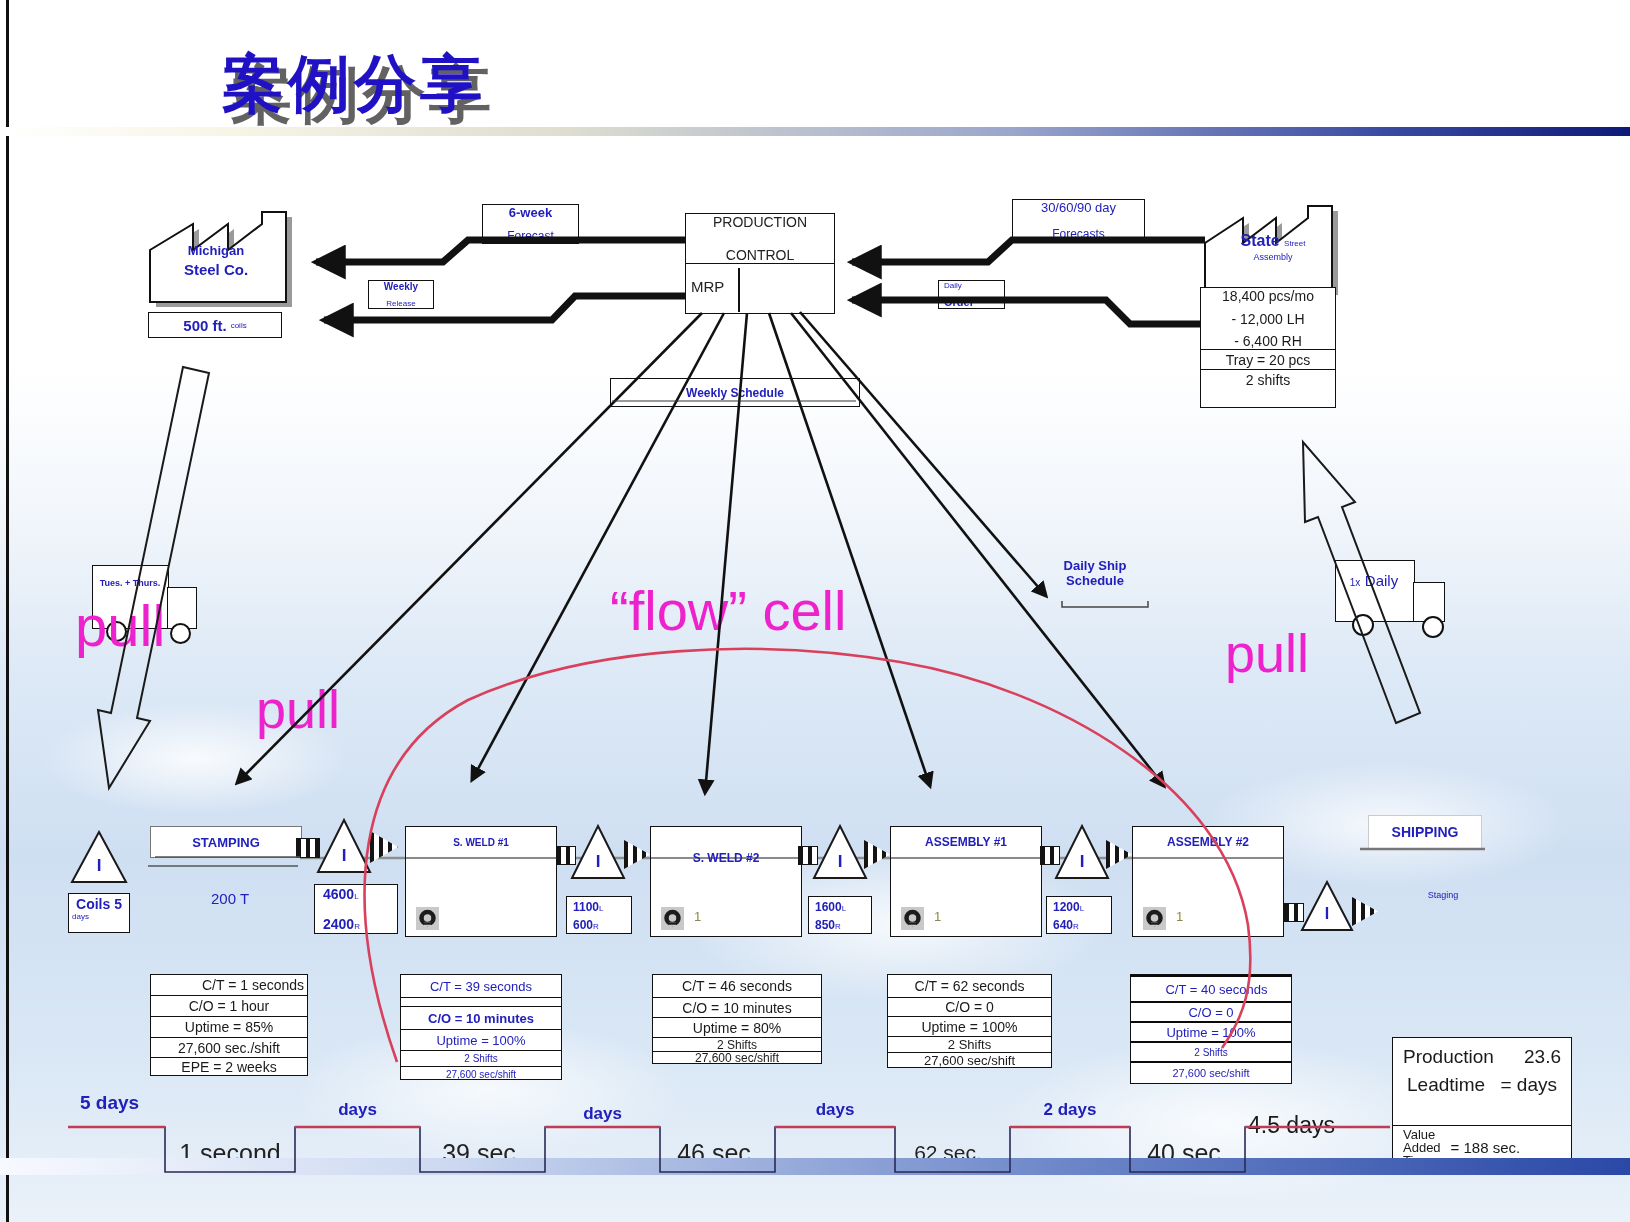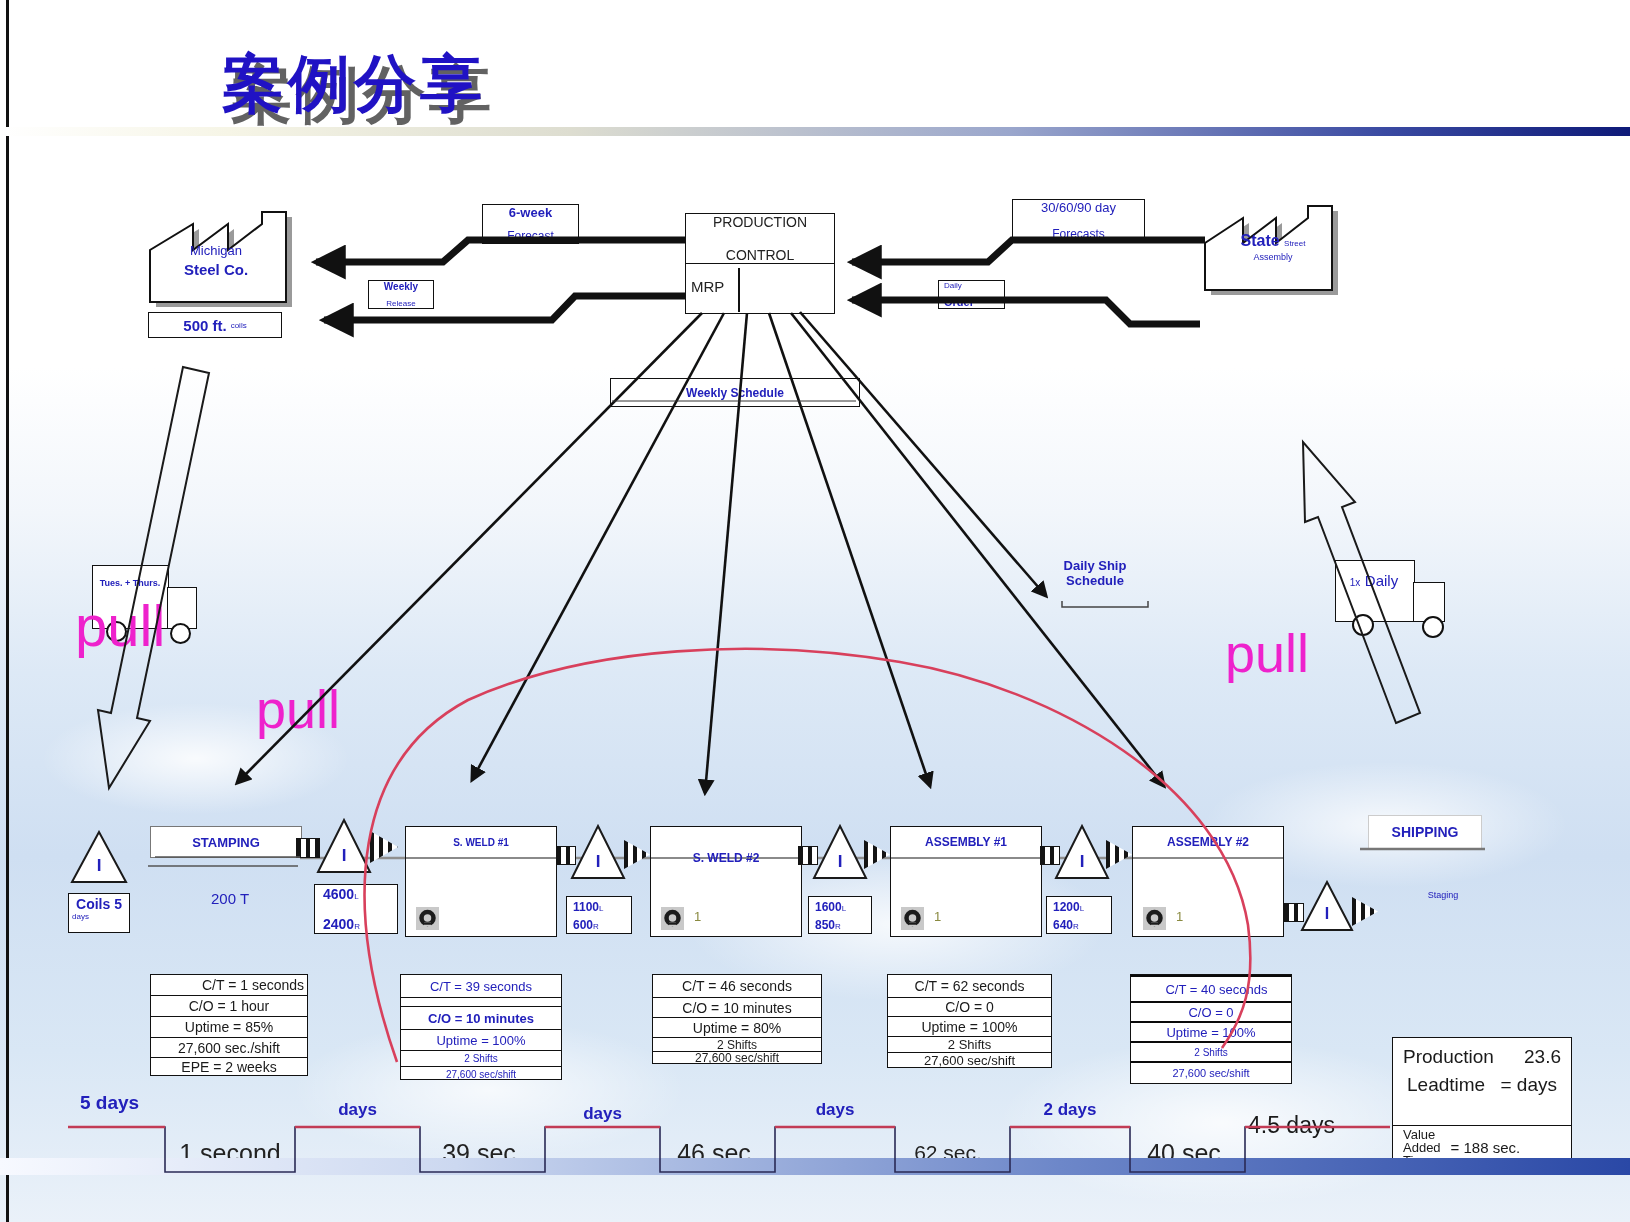--- a/index.html
+++ b/index.html
@@ -54,21 +54,21 @@
     <path d="M150,302 L150,250 L193,224 L193,250 L228,224 L228,250 L262,224 L262,212 L286,212 L286,302 Z" fill="#fff" stroke="#111" stroke-width="2"></path>
     <path d="M1211,295 L1211,248 L1249,223 L1249,248 L1282,223 L1282,248 L1314,223 L1314,211 L1338,211 L1338,295 Z" fill="#9a9a9a"></path>
     <path d="M1205,290 L1205,243 L1243,218 L1243,243 L1276,218 L1276,243 L1308,218 L1308,206 L1332,206 L1332,290 Z" fill="#fff" stroke="#111" stroke-width="2"></path>
   </svg>
 
   <div class="abs z2" style="left:0;top:0;width:1630px;height:1222px;">
 
     <div class="abs title" style="left:222px;top:42px;">案例分享</div>
     <div class="abs rule" style="left:0;top:127px;width:1630px;height:9px;"></div>
 
-    <div class="abs blue" style="left:160px;top:243px;width:112px;text-align:center;font-size:13px;font-weight:normal;">Michigan</div>
+    <div class="abs blue" style="left:160px;top:243px;width:112px;text-align:center;font-size:13px;font-weight:bold;">Michigan</div>
     <div class="abs blue" style="left:160px;top:261px;width:112px;text-align:center;font-size:15px;font-weight:bold;">Steel Co.</div>
     <div class="abs nb ctr" style="left:148px;top:312px;width:132px;height:24px;">
       <span class="blue" style="font-size:15px;font-weight:bold;">500 ft.</span>
       <span class="blue smallu" style="margin-left:4px;">coils</span>
     </div>
 
     <div class="abs b" style="left:685px;top:213px;width:148px;height:99px;">
       <div class="col" style="height:49px;border-bottom:1.5px solid #111;font-size:14px;color:#222;">
         <span>PRODUCTION</span>
         <span>CONTROL</span>
@@ -94,20 +94,33 @@
     <div class="abs nb col" style="left:938px;top:280px;width:67px;height:29px;align-items:flex-start;padding-left:5px;box-sizing:border-box;">
       <span class="blue" style="font-size:8px;">Daily</span>
       <span class="blue" style="font-size:11px;font-weight:bold;">Order</span>
     </div>
 
     <div class="abs" style="left:1218px;top:232px;width:110px;text-align:center;">
       <span class="blue" style="font-size:16px;font-weight:bold;">State</span>
       <span class="blue" style="font-size:8px;">Street</span>
     </div>
     <div class="abs blue" style="left:1218px;top:252px;width:110px;text-align:center;font-size:9px;">Assembly</div>
+    <div class="abs nb" style="left:1200px;top:287px;width:134px;height:119px;font-size:14px;color:#1a1a1a;">
+      <div class="col" style="height:61px;">
+        <span>18,400 pcs/mo</span>
+        <span>- 12,000 LH</span>
+        <span>-  6,400 RH</span>
+      </div>
+      <div class="drow" style="height:19px;">
+          <span>Tray = 20 pcs</span>
+        </div>
+      <div class="drow" style="height:19px;">
+          <span>2 shifts</span>
+        </div>
+    </div>
 
     <div class="abs nb ctr" style="left:610px;top:378px;width:248px;height:27px;">
       <span class="blue" style="font-size:12px;font-weight:bold;">Weekly Schedule</span>
     </div>
 
     <div class="abs col" style="left:1030px;top:558px;width:130px;">
       <span class="blue" style="font-size:13px;font-weight:bold;">Daily Ship</span>
       <span class="blue" style="font-size:13px;font-weight:bold;">Schedule</span>
     </div>
 
@@ -125,20 +138,21 @@
       <div class="wheel" style="left:1422px;top:616px;width:18px;height:18px;"></div>
       <div class="abs" style="left:1337px;top:572px;width:74px;text-align:center;">
         <span class="blue" style="font-size:10px;">1x</span>
         <span class="blue" style="font-size:15px;">Daily</span>
       </div>
     </div>
 
     <div class="abs mag" style="left:75px;top:592px;font-size:58px;">pull</div>
     <div class="abs mag" style="left:256px;top:678px;font-size:54px;">pull</div>
     <div class="abs mag" style="left:1225px;top:622px;font-size:54px;">pull</div>
+    <div class="abs mag" style="left:610px;top:578px;font-size:56px;">“flow” cell</div>
 
     <div class="abs" style="left:70px;top:830px;width:58px;height:54px;">
       <svg width="58" height="54" class="tri">
           <polygon points="29,2 56,52 2,52" fill="#fff" stroke="#1a1a1a" stroke-width="2"></polygon>
         </svg>
       <span class="ilab" style="top:26px;font-size:17px;">I</span>
     </div>
     <div class="abs nb" style="left:68px;top:893px;width:62px;height:40px;padding:2px 3px;box-sizing:border-box;">
       <div class="blue" style="font-size:14px;font-weight:bold;text-align:center;">Coils 5</div>
       <div class="blue" style="font-size:8px;">days</div>

